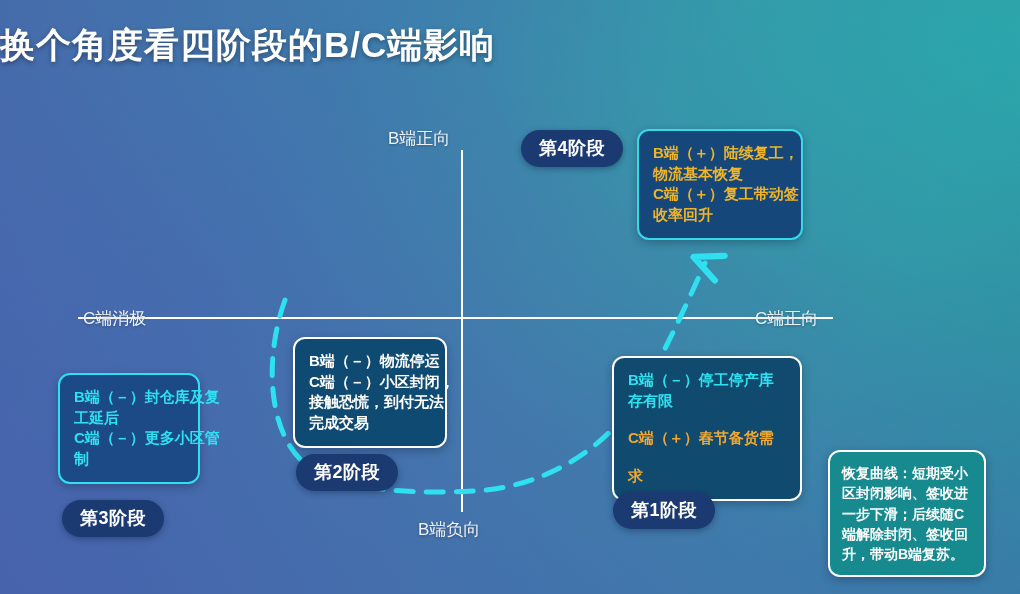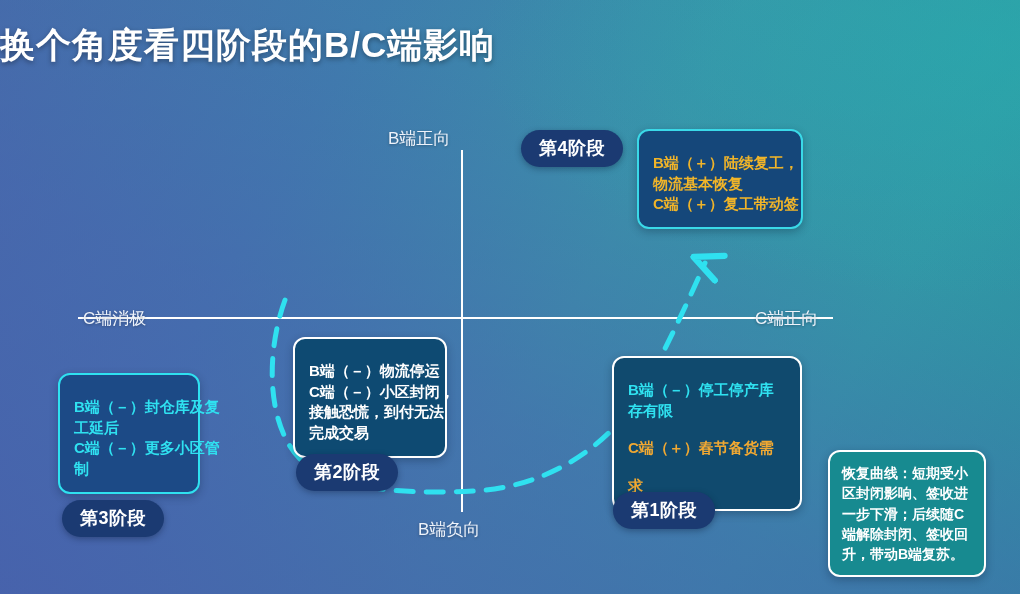--- a/index.html
+++ b/index.html
@@ -97,21 +97,21 @@
     inset: 0;
     z-index: 3;
     pointer-events: none;
   }
 
   
   .info-box {
     position: absolute;
     border-radius: 12px;
     border: 2px solid;
-    padding: 22px 13px 12px 14px;
+    padding: 12px 13px 12px 14px;
     font-size: 15px;
     font-weight: bold;
     line-height: 1.38;
     z-index: 5;
     box-shadow: 0 3px 9px rgba(10,25,50,0.30);
   }
   .info-box .line { white-space: nowrap; }
 
   
   #box-stage4 {
@@ -207,20 +207,21 @@
              C 266,352 266,424 300,459
              C 334,492 414,494 474,491
              C 548,487 614,446 650,378
              C 676,328 694,288 705,263" fill="none" stroke="#2fe1f0" stroke-width="5" stroke-linecap="round" stroke-dasharray="17 13" marker-end="url(#arrowhead)"></path>
   </svg>
 
   <div class="info-box" id="box-stage4">
     <div class="line">B端（＋）陆续复工，</div>
     <div class="line">物流基本恢复</div>
     <div class="line">C端（＋）复工带动签</div>
+    <div class="line">收率回升</div>
   </div>
   <div class="stage-badge" id="badge-stage4">第4阶段</div>
 
   <div class="info-box" id="box-stage1">
     <div class="line cyan">B端（－）停工停产库</div>
     <div class="line cyan">存有限</div>
     <div class="line gold">C端（＋）春节备货需</div>
     <div class="line gold">求</div>
   </div>
   <div class="stage-badge" id="badge-stage1">第1阶段</div>

